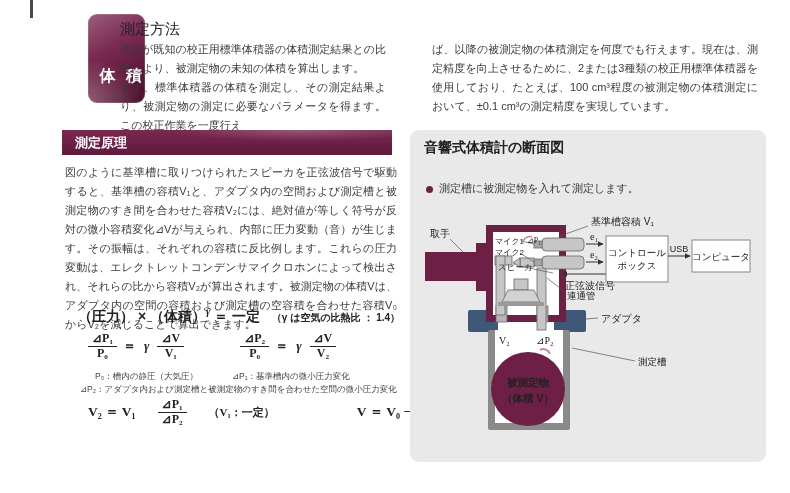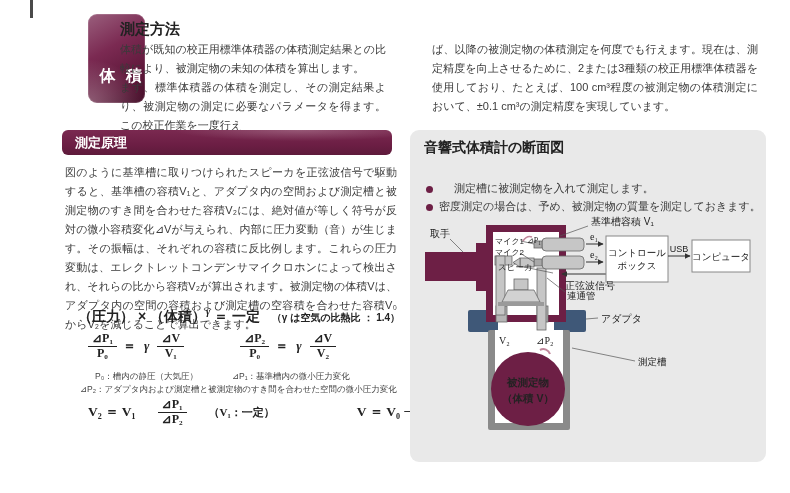--- a/index.html
+++ b/index.html
@@ -16,27 +16,27 @@
     background:
       radial-gradient(90px 70px at 0% 100%, rgba(255,255,255,.30), rgba(255,255,255,0) 62%),
       linear-gradient(150deg,#9a5f7d 0%,#7b2a52 38%,#5c1638 75%,#45102a 100%);
     box-shadow:inset 0 0 0 1px rgba(255,255,255,.15);
   }
   #logo .txt{
     position:absolute;left:0;right:0;top:52px;text-align:right;
     color:#fff;font-size:16px;font-weight:bold;letter-spacing:3px;
   }
   
-  #method-title{left:120px;top:20px;font-size:15px;font-weight:bold;color:#222;}
+  #method-title{left:120px;top:20px;font-size:15px;font-weight:normal;color:#222;}
   .body-text{font-size:11px;line-height:19px;text-align:justify;color:#3a3a3a;white-space:pre-line;}
   #method-left{left:120px;top:40px;width:266px;}
   #method-right{left:432px;top:40px;width:326px;}
   
   #principle-bar{
-    left:62px;top:130px;width:330px;height:25px;border-radius:6px;
+    left:62px;top:130px;width:330px;height:25px;border-radius:0;
     background:
       radial-gradient(180px 16px at 72% 0%, rgba(255,255,255,.22), rgba(255,255,255,0) 70%),
       linear-gradient(180deg,#7a2950 0%,#6d1f45 55%,#5e1a3b 100%);
   }
   #principle-bar .txt{position:absolute;left:13px;top:4px;color:#fff;font-size:13px;font-weight:bold;}
   #principle-body{left:65px;top:163px;width:332px;}
   #law-line{left:78px;top:306px;font-size:14px;font-weight:bold;color:#222;}
   #law-line sup{font-size:10px;font-style:italic;font-family:"Liberation Serif","DejaVu Serif",serif;}
   #law-note{font-size:10px;font-weight:bold;margin-left:8px;}
   .eqrow{display:flex;align-items:center;font-family:"Liberation Serif","DejaVu Serif",serif;
@@ -127,27 +127,23 @@
     <span class="den">⊿P₂</span>
   </span>
   <span class="eqtail">（V₁：一定）</span>
   <span class="eqgap" style="width:38px;"></span>
   <span>V ＝ V₀ − V₂</span>
   <span class="eqtail">（V₀：一定）</span>
 </div>
 
 <div class="abs" id="panel">
   <div id="panel-title">音響式体積計の断面図</div>
-  <div class="bullet-row" style="top:51px;gap:15px;">
+  <div class="bullet-row" style="top:51px;">
     <span class="bullet-dot"></span>
     <span>測定槽に被測定物を入れて測定します。</span>
-  </div>
-  <div class="bullet-row" style="top:69px;">
-    <span class="bullet-dot"></span>
-    <span>密度測定の場合は、予め、被測定物の質量を測定しておきます。</span>
   </div>
 
   <svg id="diagram-svg" width="356" height="250" viewBox="0 0 356 250">
     <defs>
       <marker id="ar" viewBox="0 0 10 10" refX="9" refY="5" markerWidth="6" markerHeight="6" orient="auto">
         <path d="M0,0 L10,5 L0,10 z" fill="#333"></path>
       </marker>
     </defs>
 
     <rect x="58" y="98" width="118" height="22" rx="2" fill="#3f5878"></rect>

